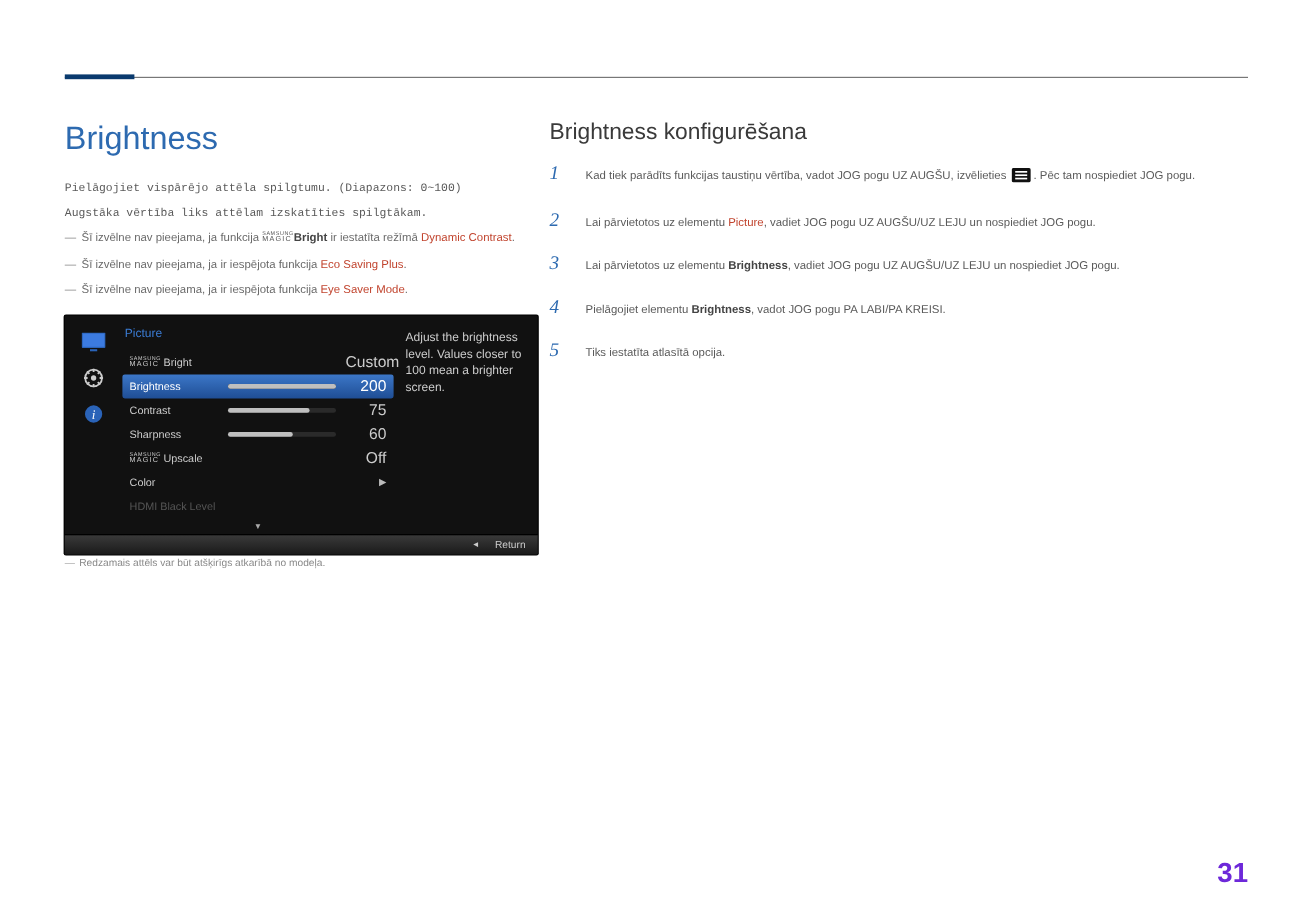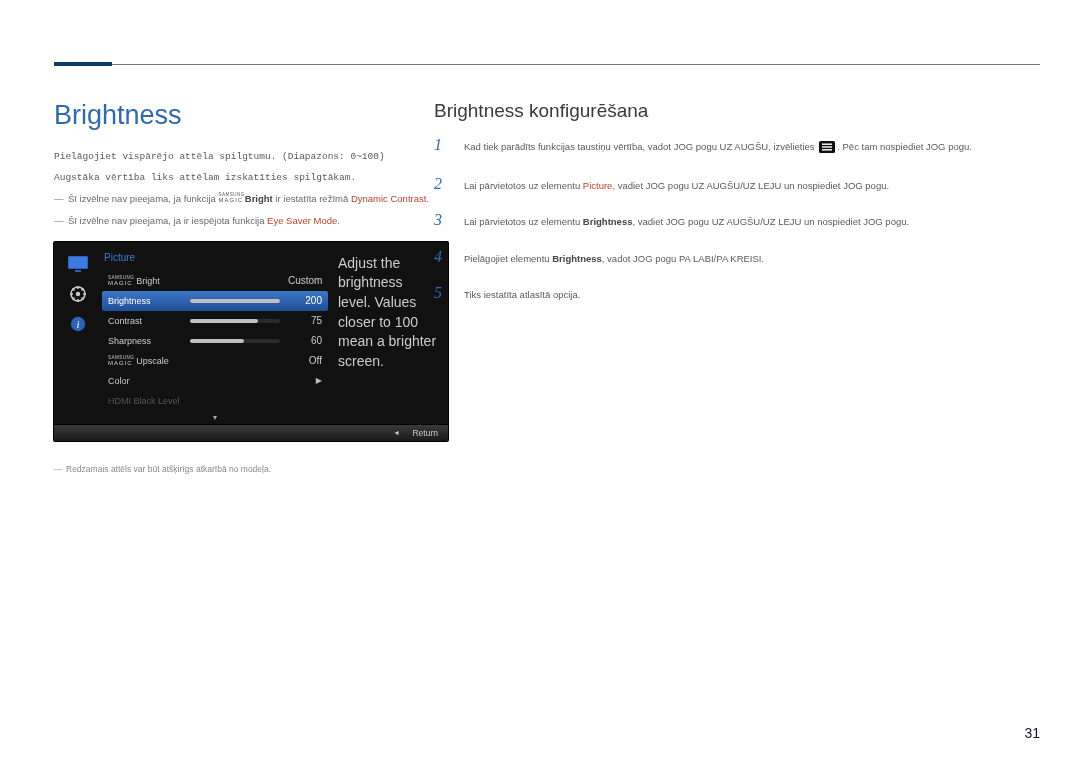--- a/index.html
+++ b/index.html
@@ -29,21 +29,21 @@
   }
   .left-col {
     position: absolute;
     top: 100px;
     left: 54px;
     width: 394px;
   }
   .right-col {
     position: absolute;
     top: 100px;
-    left: 434px;
+    left: 458px;
     width: 580px;
   }
   h1.brightness {
     color: #2d6ab0;
     font-size: 27px;
     font-weight: 500;
     margin-bottom: 18px;
   }
   h2.konf {
     color: #3a3a3a;
@@ -139,58 +139,61 @@
     color: #fff;
     border-radius: 2px;
   }
   .osd-row.dim { color: #555; }
   .osd-label { display: flex; align-items: center; gap: 2px; }
   .slider {
     width: 90px; height: 4px; background: #2a2a2a; border-radius: 2px;
     position: relative; margin-right: 8px;
   }
   .slider .fill { position:absolute; top:0; left:0; bottom:0; background:#bfbfbf; border-radius:2px; }
-  .osd-val { width: 34px; text-align: right; font-size:10px;}
+  .osd-val { width: 34px; text-align: right; font-size:13px;}
   .osd-row-right { display:flex; align-items:center; }
   .chev { font-size:8px; color:#bbb; margin-left:6px;}
   .osd-help {
-    width: 100px; font-size: 14px; color: #ccc; line-height: 1.4;
+    width: 100px; font-size: 10px; color: #ccc; line-height: 1.4;
     padding-top: 2px;
   }
   .osd-scroll { text-align:center; color:#aaa; font-size:8px; padding:2px 0;}
   .osd-footer {
     background: linear-gradient(#3a3a3a, #1a1a1a);
     display:flex; justify-content:flex-end; align-items:center;
     gap: 14px; padding: 3px 10px; font-size: 8.5px; color:#ccc;
     border-top: 1px solid #000;
   }
   .osd-footer .tri { font-size:8px; }
   .caption {
-    font-size: 8.5px; color: #888; margin-top: 23px;
+    font-size: 8.5px; color: #888; margin-top: 2px;
     padding-left: 12px; position:relative;
   }
   .caption::before { content:"―"; position:absolute; left:0; top:0; color:#aaa;}
   .page-num {
     position: absolute; bottom: 22px; right: 40px;
-    font-size: 14px; color: #0f172a; font-weight: 400;
+    font-size: 23px; color: #6d28d9; font-weight: 700;
   }
 </style>
 </head>
 <body>
 
 <div class="top-rule"></div>
 <div class="top-accent"></div>
 
 <div class="left-col">
   <h1 class="brightness">Brightness</h1>
   <p class="para">Pielāgojiet vispārējo attēla spilgtumu. (Diapazons: 0~100)</p>
   <p class="para">Augstāka vērtība liks attēlam izskatīties spilgtākam.</p>
 
   <p class="note-line">
     <span>Šī izvēlne nav pieejama, ja funkcija </span><span class="magic-brand"><span class="samsung">SAMSUNG</span><span class="magic">MAGIC</span></span><span class="bold">Bright</span><span> ir iestatīta režīmā </span><span class="red">Dynamic Contrast</span><span>.</span>
+  </p>
+  <p class="note-line">
+    <span>Šī izvēlne nav pieejama, ja ir iespējota funkcija </span><span class="red">Eco Saving Plus</span><span>.</span>
   </p>
   <p class="note-line">
     <span>Šī izvēlne nav pieejama, ja ir iespējota funkcija </span><span class="red">Eye Saver Mode</span><span>.</span>
   </p>
 
   <div class="osd">
     <div class="osd-body">
       <div class="osd-left">
         <span class="icon-monitor">
           <svg width="20" height="16" viewBox="0 0 20 16">

